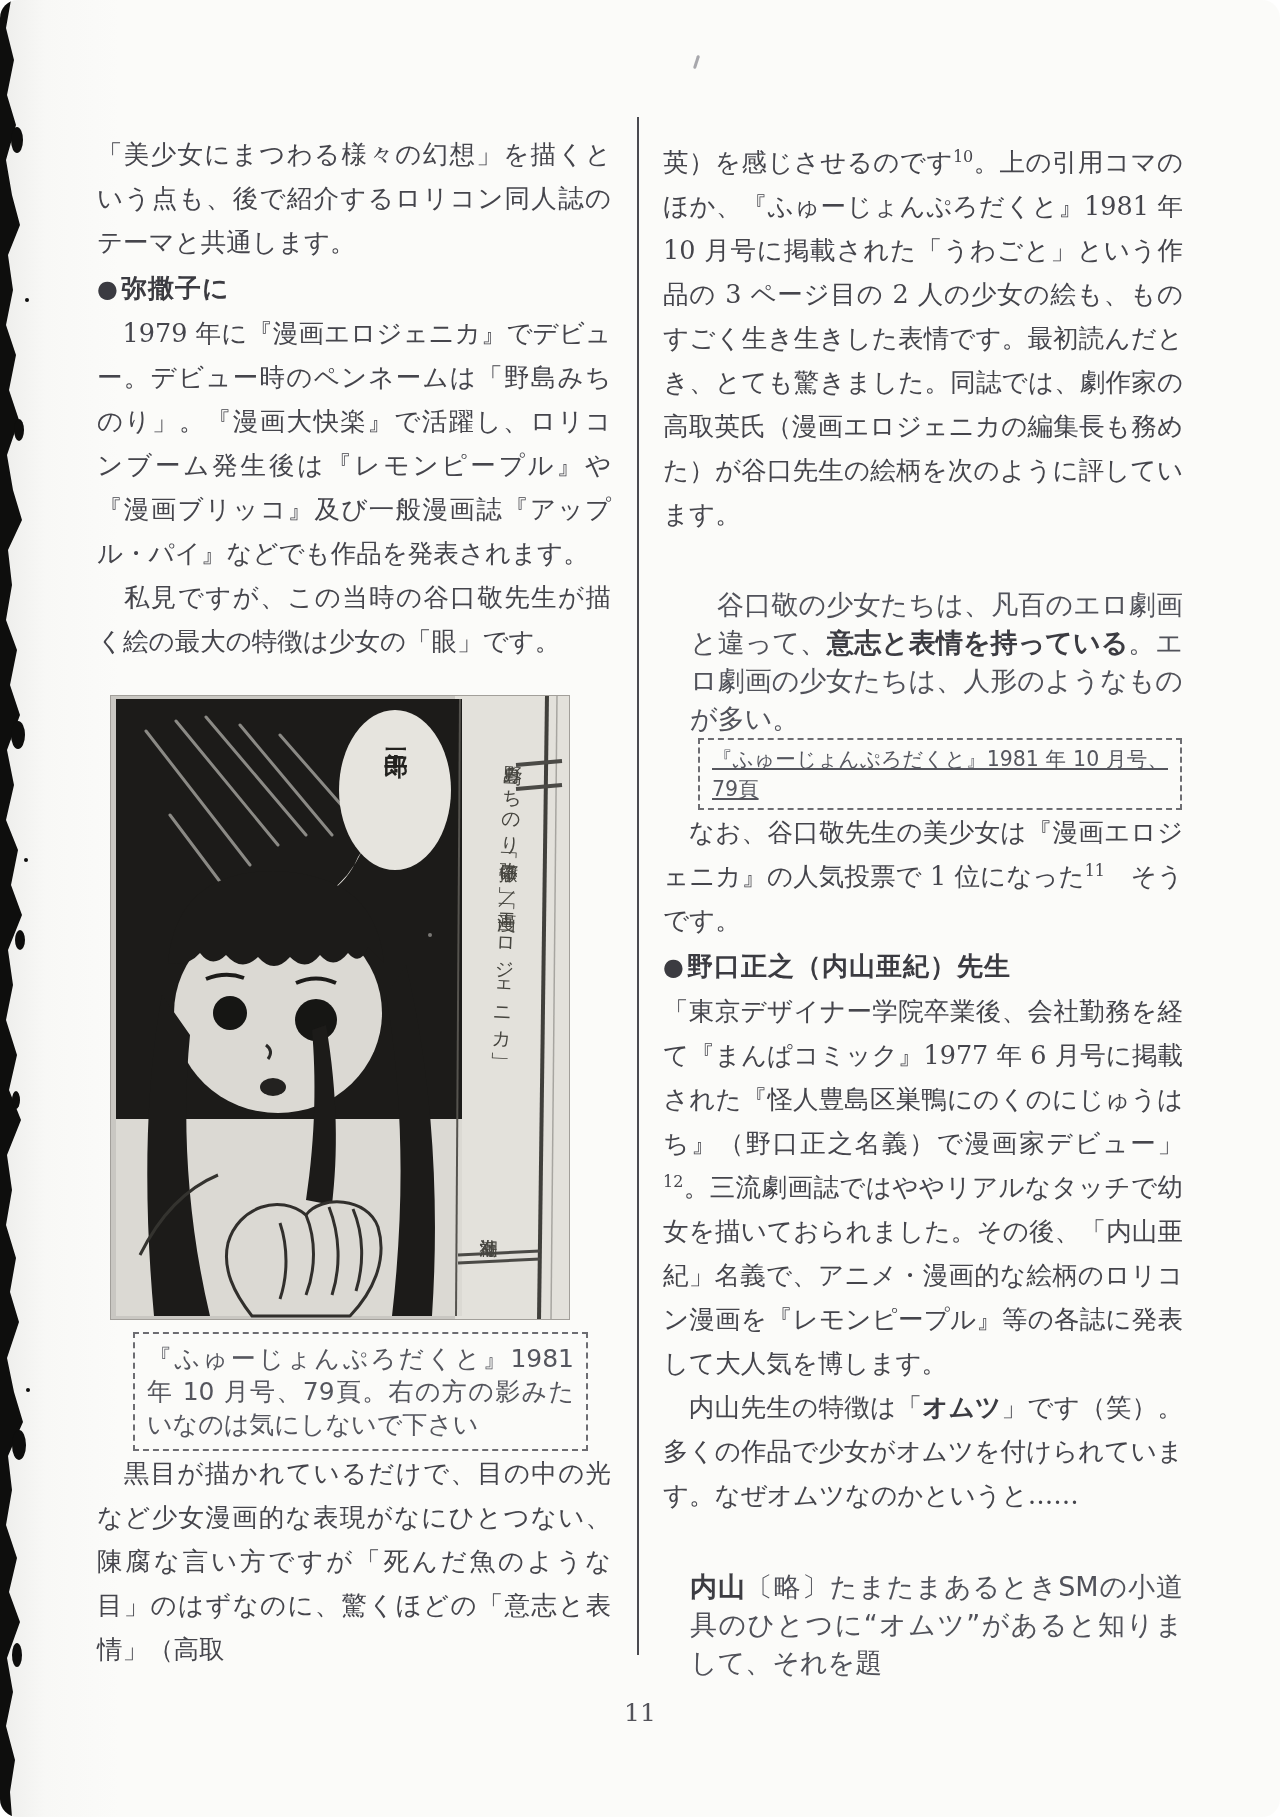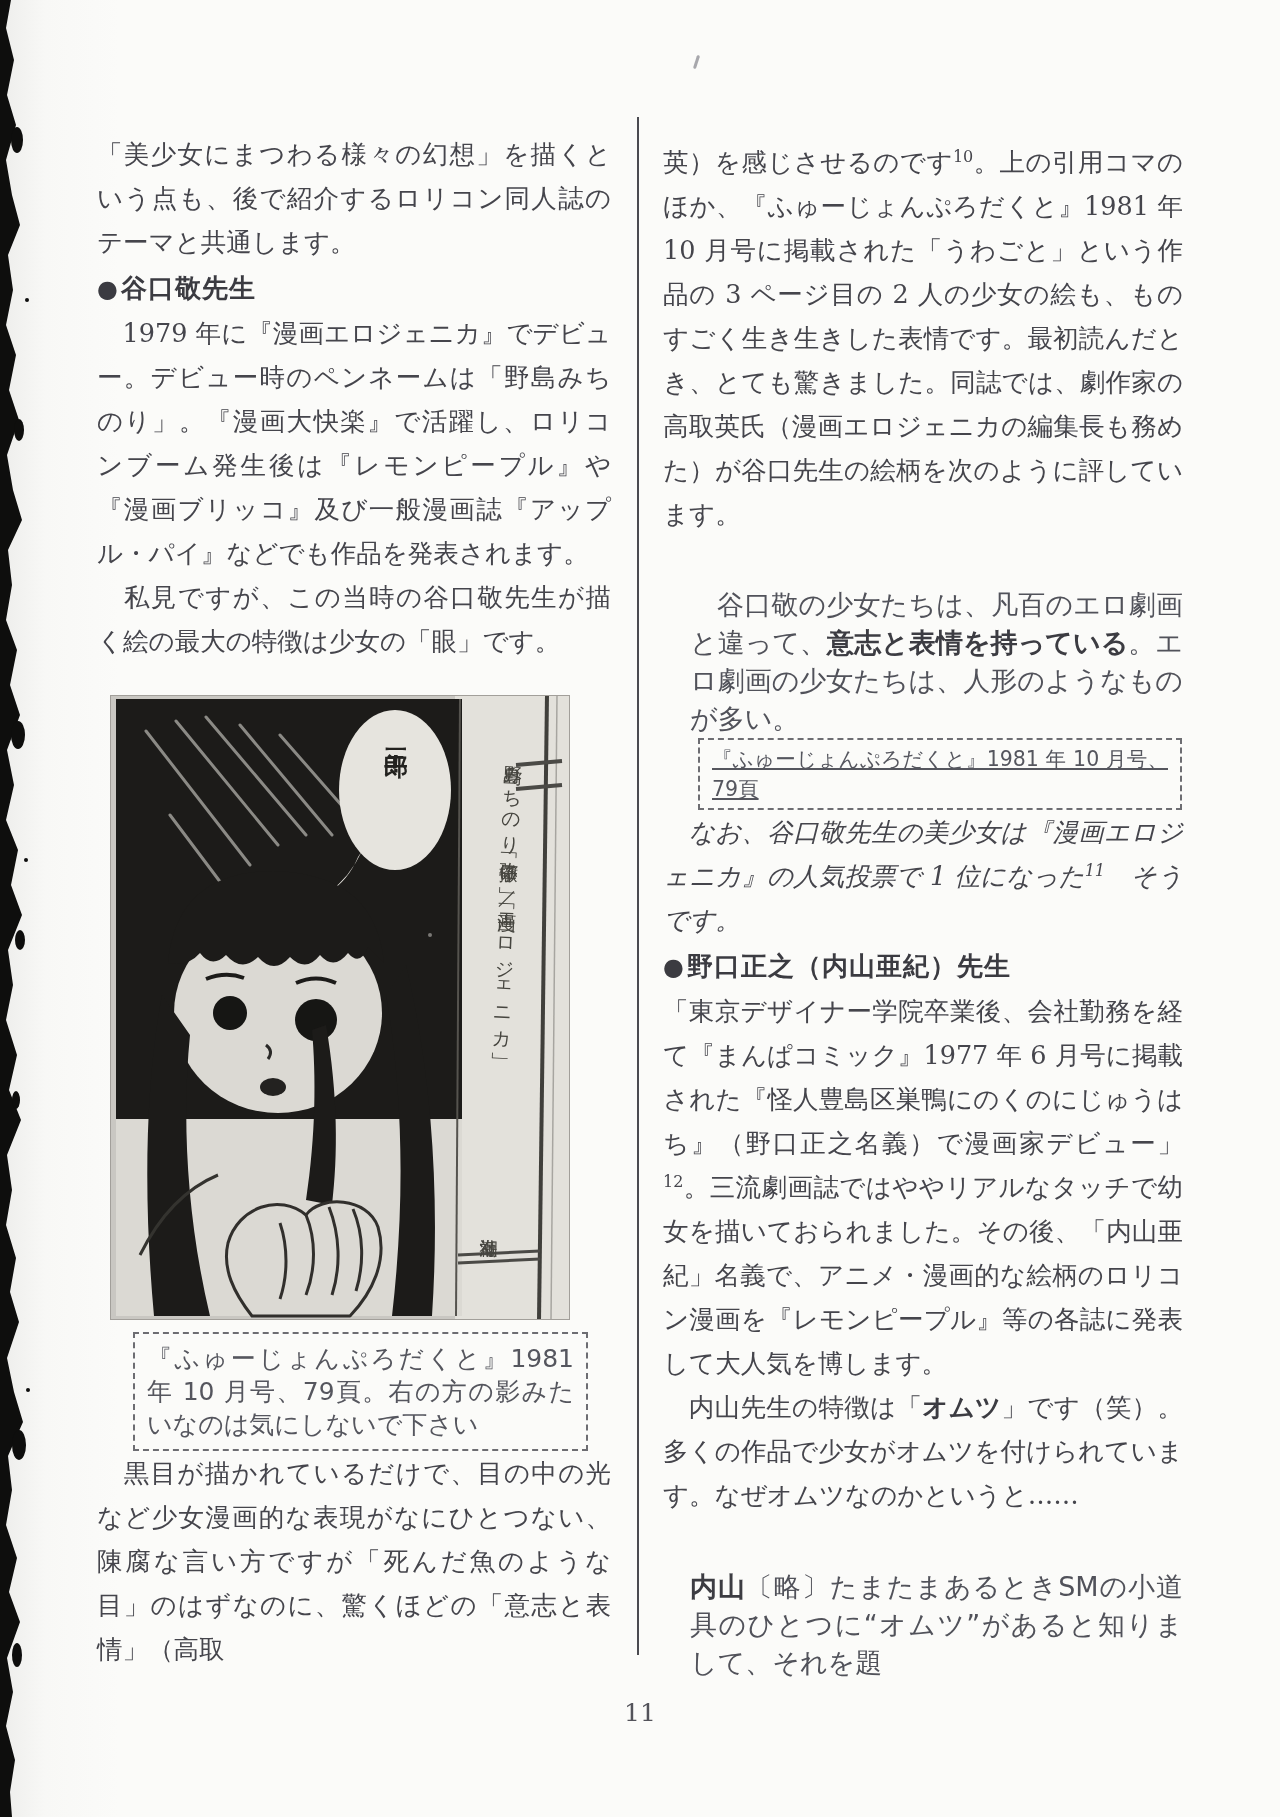--- a/index.html
+++ b/index.html
@@ -1,34 +1,34 @@
 <!DOCTYPE html>
 <html><head>
 <meta charset="utf-8">
 <style>
   html,body{margin:0;padding:0;}
-  .page{position:relative;width:1280px;height:1817px;background:linear-gradient(90deg,#ededeb 0px,#f8f8f6 45px,#fbfbf9 120px);overflow:hidden;}
+  .page{position:relative;width:1280px;height:1817px;background:linear-gradient(90deg,#ededeb 0px,#f8f8f6 45px,#fbfbf9 120px);overflow:hidden;border-radius:18px;}
   .binding{position:absolute;left:0;top:0;}
   .divider{position:absolute;left:637px;top:117px;width:2px;height:1538px;background:#4a4a50;}
   .col{position:absolute;}
   .colL{left:97px;top:132px;width:514px;}
   .colR{left:663px;top:140px;width:520px;}
   p.body{margin:0;font-family:"DejaVu Serif","Liberation Serif",serif;font-size:25.5px;line-height:44px;color:#45454c;text-align:justify;line-break:loose;}
   h3.head{margin:2px 0 0 0;font-family:"DejaVu Sans","Liberation Sans",sans-serif;font-weight:700;font-size:26px;line-height:44px;color:#3b3b41;letter-spacing:1px;}
   h3.head .bullet{font-size:24px;margin-right:2px;}
   sup.fn{font-size:16px;line-height:0;vertical-align:super;font-family:"DejaVu Serif","Liberation Serif",serif;}
   .gb{font-family:"DejaVu Sans","Liberation Sans",sans-serif;font-weight:700;color:#3c3c42;}
   .quote{font-family:"DejaVu Sans","Liberation Sans",sans-serif;font-size:27px;line-height:38px;color:#51525a;text-align:justify;line-break:loose;}
   .q1{margin:50px 0 0 27px;width:493px;text-indent:1em;}
   .q2{margin:51px 0 0 27px;width:493px;}
   .capbox{box-sizing:border-box;border:2px dashed #6d6d72;color:#55565e;font-family:"DejaVu Sans","Liberation Sans",sans-serif;text-align:justify;line-break:loose;}
   .cap-fig{margin:12px 0 0 36px;width:455px;padding:8px 12px;font-size:25px;line-height:33px;}
   .cap-cite{margin:0 0 0 35px;width:484px;padding:4px 12px;font-size:20.5px;line-height:30px;text-decoration:underline;}
   .p2{margin-top:0;} .p3{margin-top:8px;} .p4{margin-top:28px;}
-  .p6{margin-top:40px;font-style:italic;} .p8{margin-top:8px;}
+  .p6{margin-top:40px;} .p8{margin-top:8px;}
   .photo{position:relative;margin:32px 0 0 13px;width:460px;height:625px;}
   .photo svg{position:absolute;left:0;top:0;}
   .vtext{position:absolute;writing-mode:vertical-rl;text-orientation:upright;}
   .bubbletext{left:270px;top:34px;height:140px;font-family:"DejaVu Serif","Liberation Serif",serif;font-weight:700;font-size:24px;letter-spacing:5px;color:#23221f;}
   .credit{left:392px;top:56px;height:480px;font-family:"DejaVu Sans","Liberation Sans",sans-serif;font-size:19px;letter-spacing:1.5px;color:#46453f;transform:rotate(2.5deg);transform-origin:top right;}
   .pub{left:366px;top:530px;height:80px;font-family:"DejaVu Sans","Liberation Sans",sans-serif;font-size:18px;color:#46453f;transform:rotate(2deg);}
   .pageno{position:absolute;left:620px;top:1698px;width:40px;text-align:center;font-family:"DejaVu Serif","Liberation Serif",serif;font-size:25px;color:#53535a;}
   .speck{position:absolute;left:695px;top:55px;width:3px;height:14px;background:#8b8b92;border-radius:2px;transform:rotate(18deg);opacity:.75;}
 </style>
 </head>
@@ -50,21 +50,21 @@
       <circle cx="26" cy="860" r="2"></circle>
       <circle cx="28" cy="1390" r="2"></circle>
     </g>
   </svg>
 
   <div class="divider"></div>
   <div class="speck"></div>
 
   <div class="col colL">
     <p class="body">「美少女にまつわる様々の幻想」を描くという点も、後で紹介するロリコン同人誌のテーマと共通します。</p>
-    <h3 class="head"><span class="bullet">●</span><span>谷口敬先生</span></h3>
+    <h3 class="head"><span class="bullet">●</span><span>弥撒子に</span></h3>
     <p class="body p2">　1979 年に『漫画エロジェニカ』でデビュー。デビュー時のペンネームは「野島みちのり」。『漫画大快楽』で活躍し、ロリコンブーム発生後は『レモンピープル』や『漫画ブリッコ』及び一般漫画誌『アップル・パイ』などでも作品を発表されます。</p>
     <p class="body p3">　私見ですが、この当時の谷口敬先生が描く絵の最大の特徴は少女の「眼」です。</p>
 
     <div class="photo">
       <svg width="460" height="625" viewBox="0 0 460 625">
         <rect x="0" y="0" width="460" height="625" fill="#c9c7c2"></rect>
         <rect x="345" y="0" width="115" height="625" fill="#e3e1db"></rect>
         <rect x="6" y="4" width="346" height="420" fill="#1c1b19"></rect>
         <rect x="6" y="424" width="346" height="197" fill="#dbd9d3"></rect>
         <g stroke="#d6d4ce" stroke-width="3" opacity="0.6" stroke-linecap="round">

